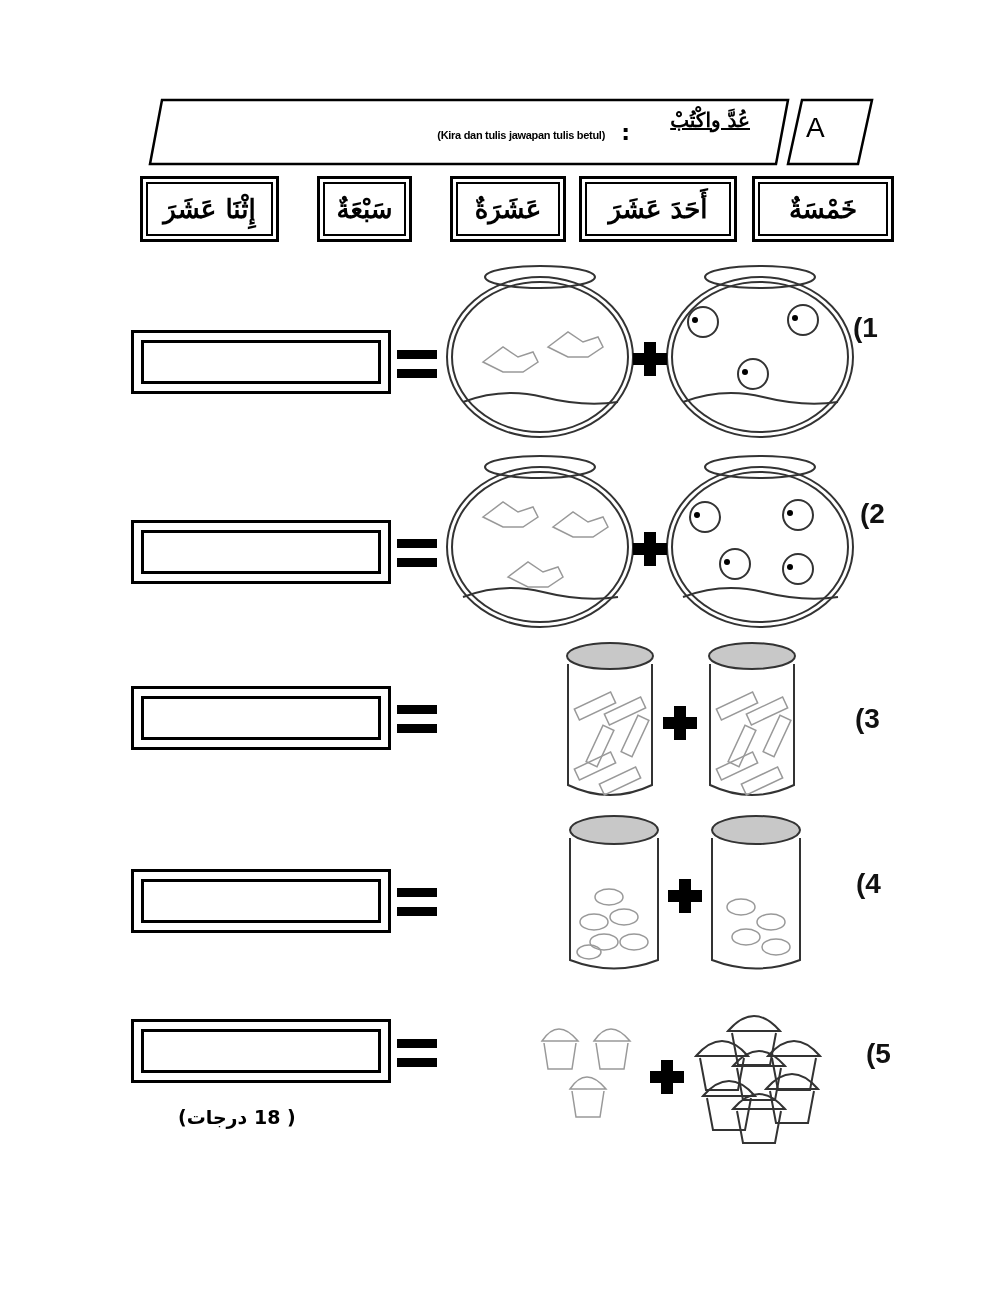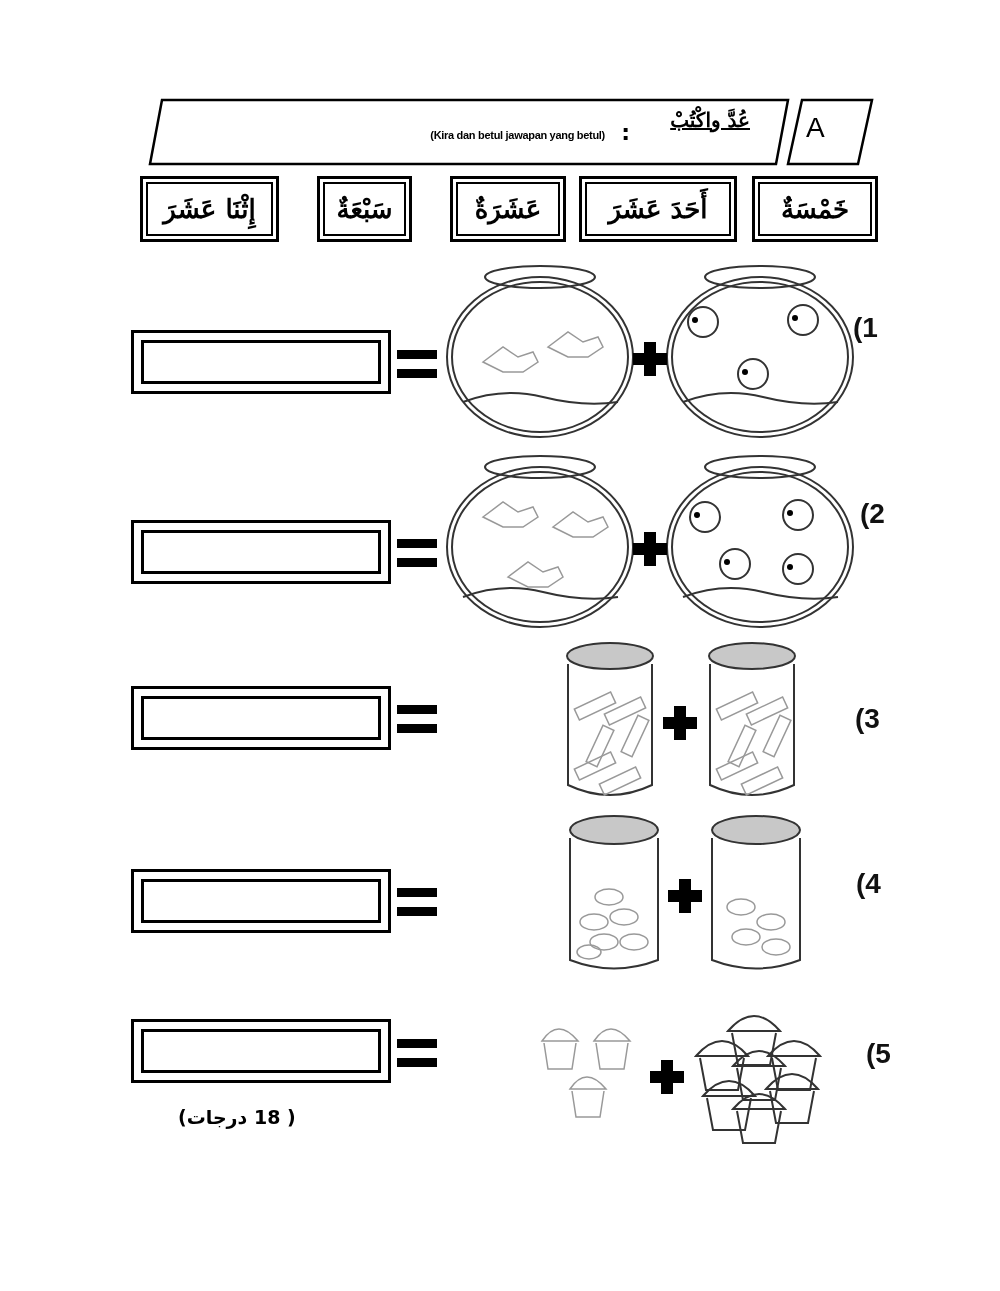--- a/index.html
+++ b/index.html
@@ -33,30 +33,30 @@
 </style>
 </head>
 <body>
 
 <div class="abs banner">
   <svg width="642" height="68">
     <polygon points="14,2 640,2 628,66 2,66" fill="#fff" stroke="#000" stroke-width="2.5"></polygon>
   </svg>
   <div class="banner-title">عُدَّ واكْتُبْ</div>
   <div class="banner-colon">:</div>
-  <div class="banner-sub">(Kira dan betul jawapan yang betul)</div>
+  <div class="banner-sub">(Kira dan tulis jawapan tulis betul)</div>
 </div>
 <div class="abs section-box">
   <svg width="90" height="68">
     <polygon points="18,2 88,2 74,66 4,66" fill="#fff" stroke="#000" stroke-width="2.5"></polygon>
   </svg>
   <div class="section-letter">A</div>
 </div>
 
-<div class="word" style="left:752px;width:126px;">
+<div class="word" style="left:752px;width:142px;">
     <span>خَمْسَةٌ</span>
   </div>
 <div class="word" style="left:579px;width:158px;">
     <span>أَحَدَ عَشَرَ</span>
   </div>
 <div class="word" style="left:450px;width:116px;">
     <span>عَشَرَةٌ</span>
   </div>
 <div class="word" style="left:317px;width:95px;">
     <span>سَبْعَةٌ</span>

